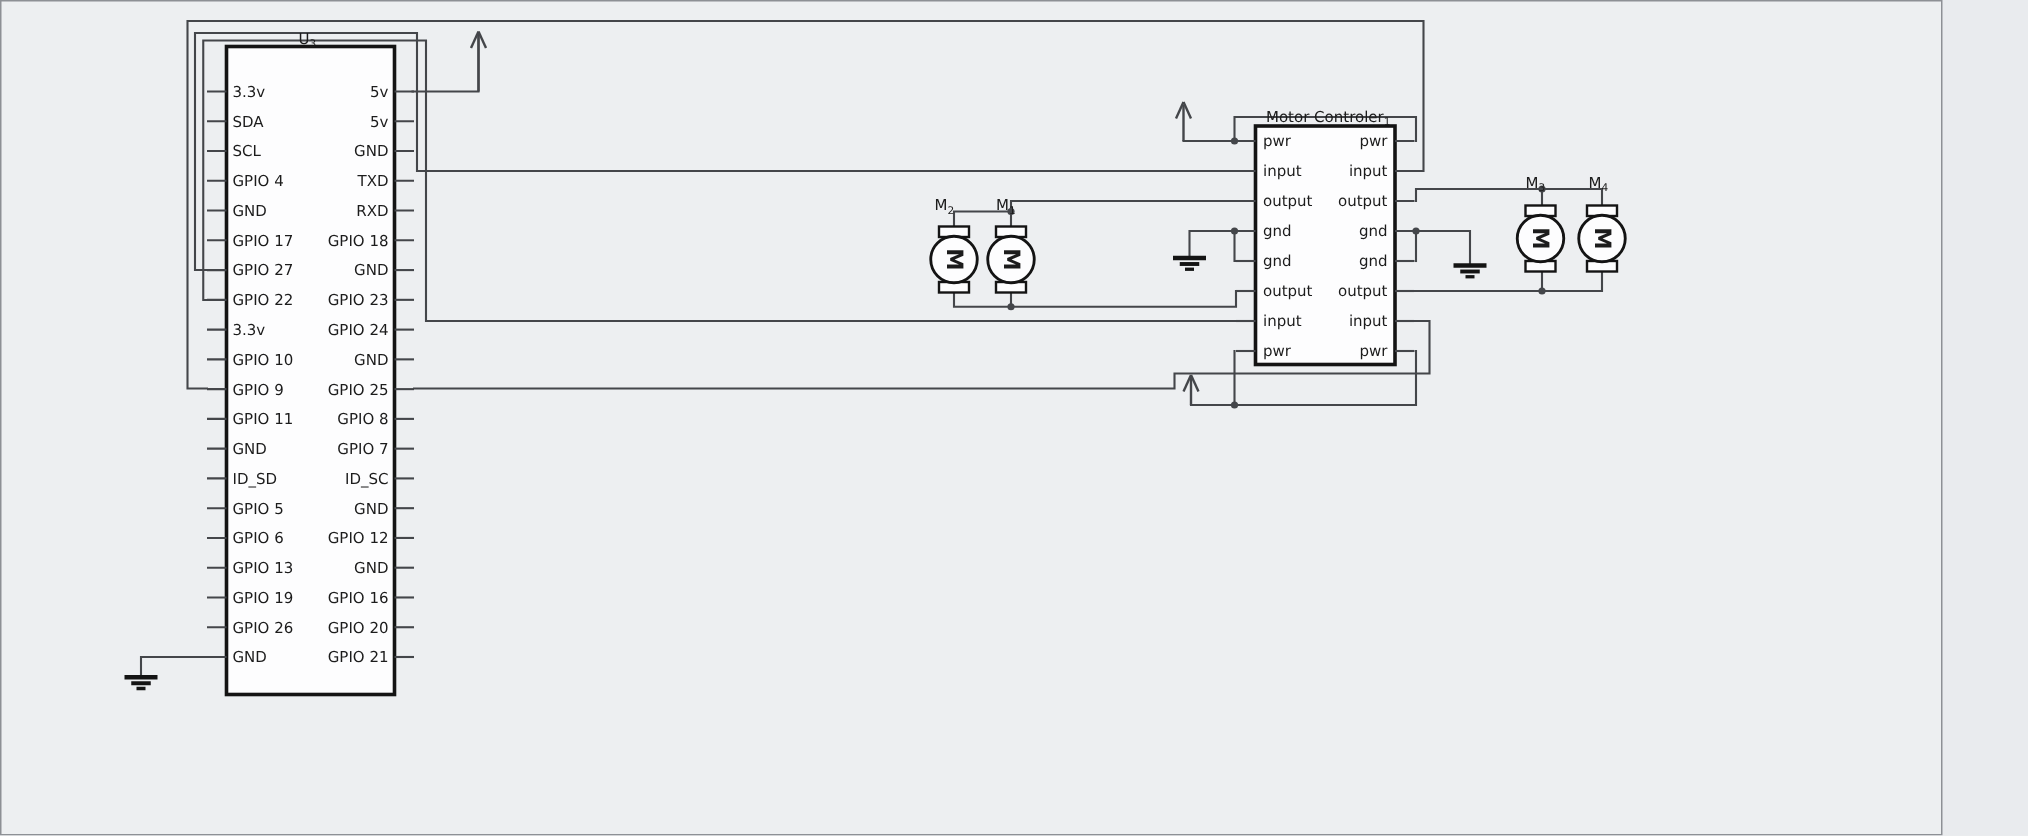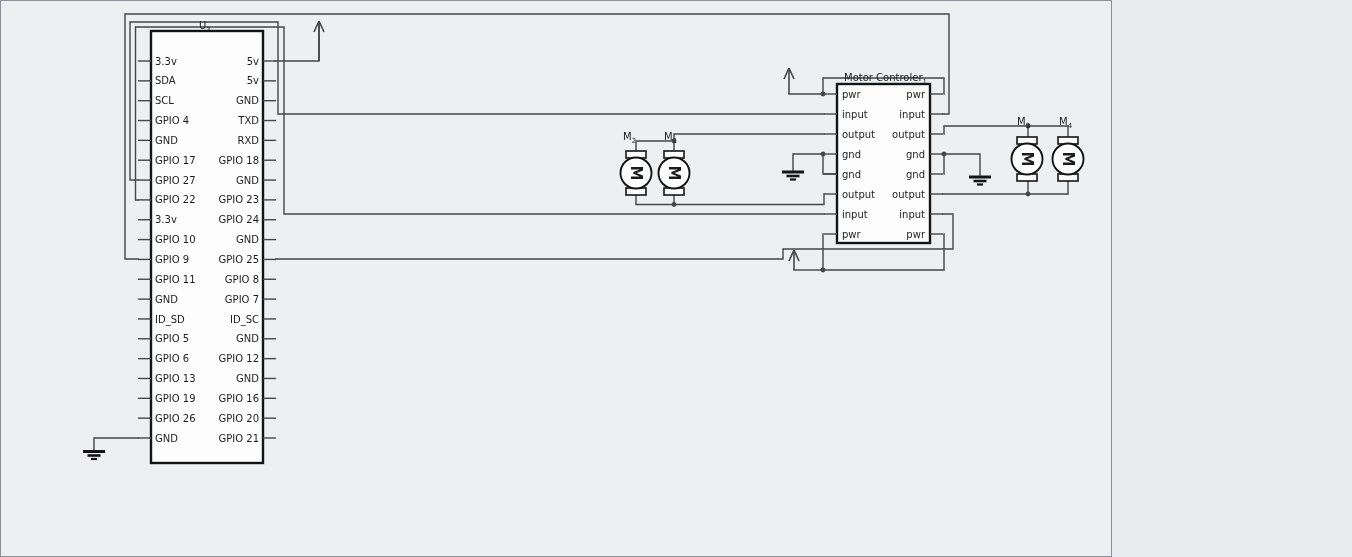--- a/index.html
+++ b/index.html
@@ -1,17 +1,17 @@
 <!DOCTYPE html>
 <html><head>
 <meta charset="utf-8">
 <style>
   html,body{margin:0;padding:0;background:#e9ebee;}
   .frame{
-    position:relative;width:1112px;height:557px;
+    position:relative;width:1295px;height:557px;
     background:#edeff1;
     border:1px solid #8d9095;box-sizing:border-box;
     font-family:"DejaVu Sans","Liberation Sans",sans-serif;
     overflow:hidden;
   }
   svg{display:block}
   text{fill:#1c1c1c;}
   .pinlbl{font-size:10px;}
   .reflbl{font-size:10px;}
   .sub{font-size:7px;}

